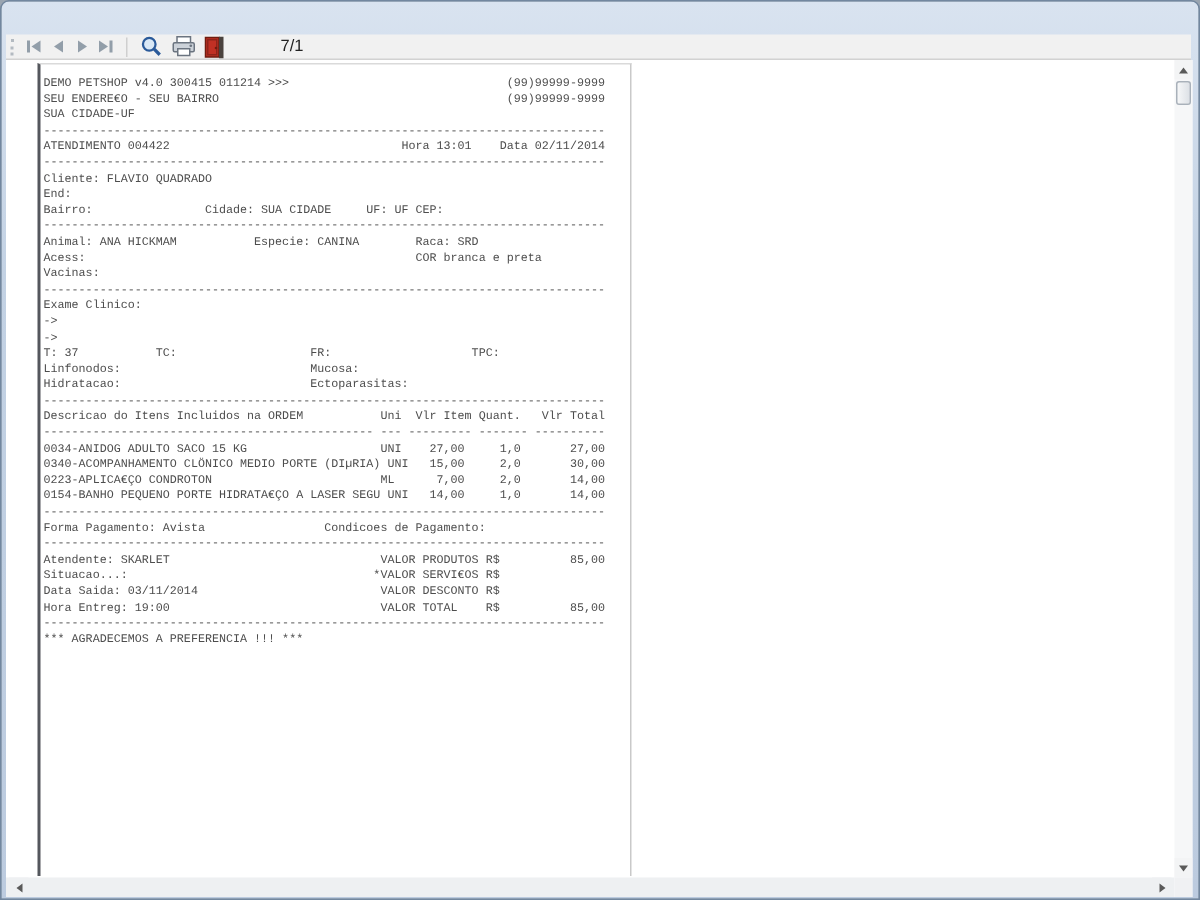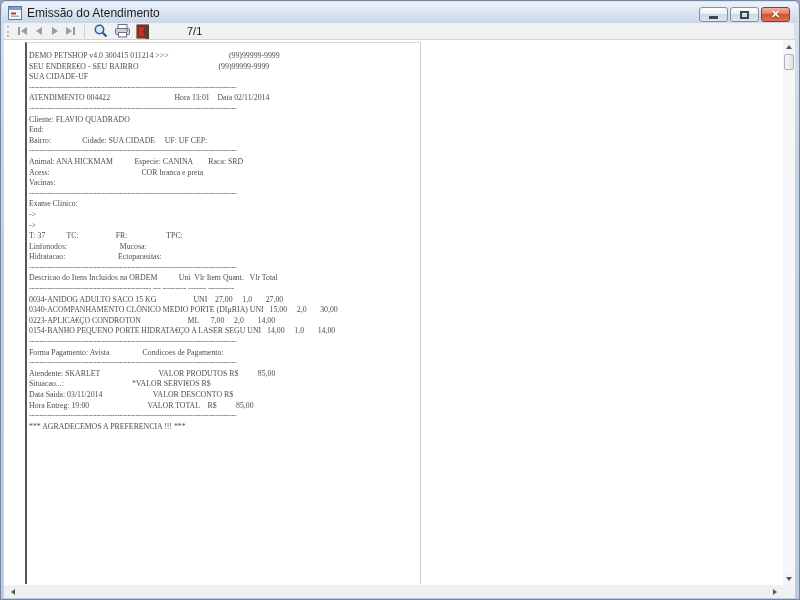--- a/index.html
+++ b/index.html
@@ -35,21 +35,21 @@
   .tri-l{width:0;height:0;border-top:4px solid transparent;border-bottom:4px solid transparent;border-right:6px solid #929ea9;}
   .tri-r{width:0;height:0;border-top:4px solid transparent;border-bottom:4px solid transparent;border-left:6px solid #929ea9;}
   .nav-bar{width:2px;height:8px;background:#929ea9;}
   .tb-sep{width:1px;height:13px;background:#cfcfcf;margin:0 6px 0 5px;}
   .page-indicator{position:absolute;left:183px;top:2px;font-size:11px;color:#222;}
 
   
   .client{position:absolute;left:3px;top:39px;width:791px;height:558px;background:#ffffff;overflow:hidden;}
   .page{position:absolute;left:21px;top:2px;width:396px;height:542px;background:#fff;
         border-left:2px solid #54575d;border-right:1px solid #c9c9c9;border-top:1px solid #dadada;}
-  .doc{position:absolute;left:25px;top:11px;font-family:Liberation Serif, serif;
+  .doc{position:absolute;left:25px;top:11px;font-family:Liberation Mono, monospace;
        font-size:7.8px;color:#4d4d4d;white-space:pre;}
   .doc .rline{height:10.6px;line-height:10.6px;}
 
   
   .vscroll{position:absolute;right:0;top:0;width:12px;height:545px;background:#f6f7f8;}
   .vscroll .sbtn{position:absolute;left:0;width:12px;height:13px;background:#f3f4f5;display:flex;align-items:center;justify-content:center;}
   .vscroll .up{top:0;} .vscroll .down{bottom:0;}
   .vthumb{position:absolute;left:1px;top:14px;width:10px;height:16px;border:1px solid #a9b1ba;border-radius:2px;
           background:linear-gradient(90deg,#f6f7f8,#dde1e6);}
   .hscroll{position:absolute;left:0;top:545px;width:779px;height:13px;background:#eef0f2;}
@@ -60,40 +60,20 @@
   .sar-down{width:0;height:0;border-left:3px solid transparent;border-right:3px solid transparent;border-top:4px solid #5a5a5a;}
   .sar-left{width:0;height:0;border-top:3px solid transparent;border-bottom:3px solid transparent;border-right:4px solid #5a5a5a;}
   .sar-right{width:0;height:0;border-top:3px solid transparent;border-bottom:3px solid transparent;border-left:4px solid #5a5a5a;}
 </style>
 </head>
 <body>
 
 <div class="screen">
   <div class="window">
 
-    <div class="titlebar">
-      <svg class="title-icon" viewBox="0 0 14 14">
-        <rect x="0.5" y="0.5" width="13" height="13" fill="#f4f7fa" stroke="#5a7aa0"></rect>
-        <rect x="1" y="1" width="12" height="3" fill="#7ba0c9"></rect>
-        <rect x="3" y="6.5" width="5" height="2" fill="#c23a2a"></rect>
-        <rect x="3" y="9.5" width="8" height="1.5" fill="#9db4c9"></rect>
-      </svg>
-      <span class="title-text">Emissão do Atendimento</span>
-      <div class="win-controls">
-        <button class="win-btn">
-            <span class="glyph-min"></span>
-          </button>
-        <button class="win-btn">
-            <span class="glyph-max"></span>
-          </button>
-        <button class="win-btn close">
-            <span class="glyph-close">✕</span>
-          </button>
-      </div>
-    </div>
 
     <div class="toolbar">
       <span class="grip"></span>
       <button class="tbtn">
         <span class="nav-bar"></span>
           <span class="tri-l"></span>
       </button>
       <button class="tbtn">
         <span class="tri-l"></span>
       </button>

